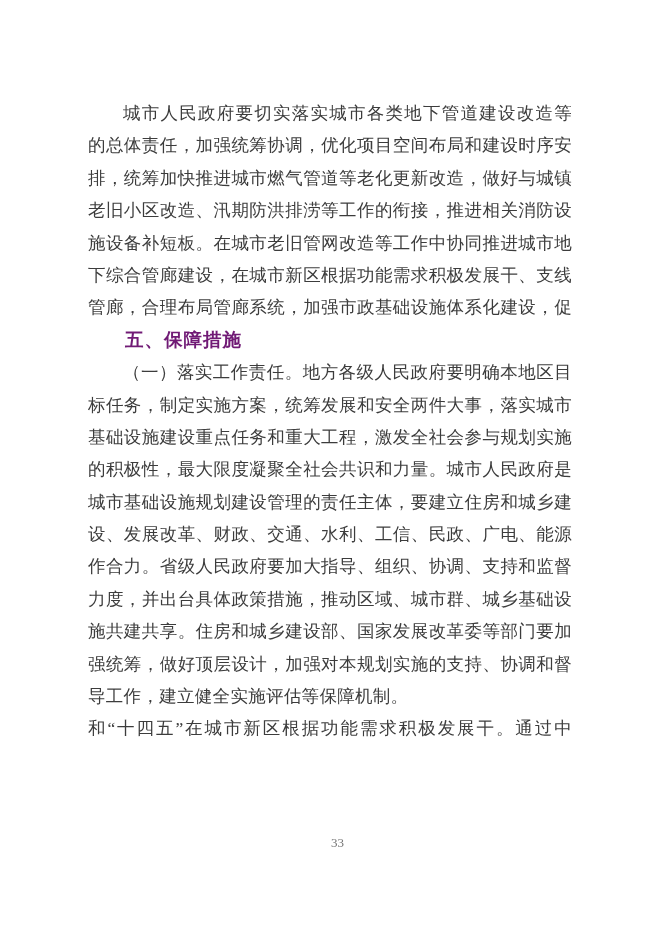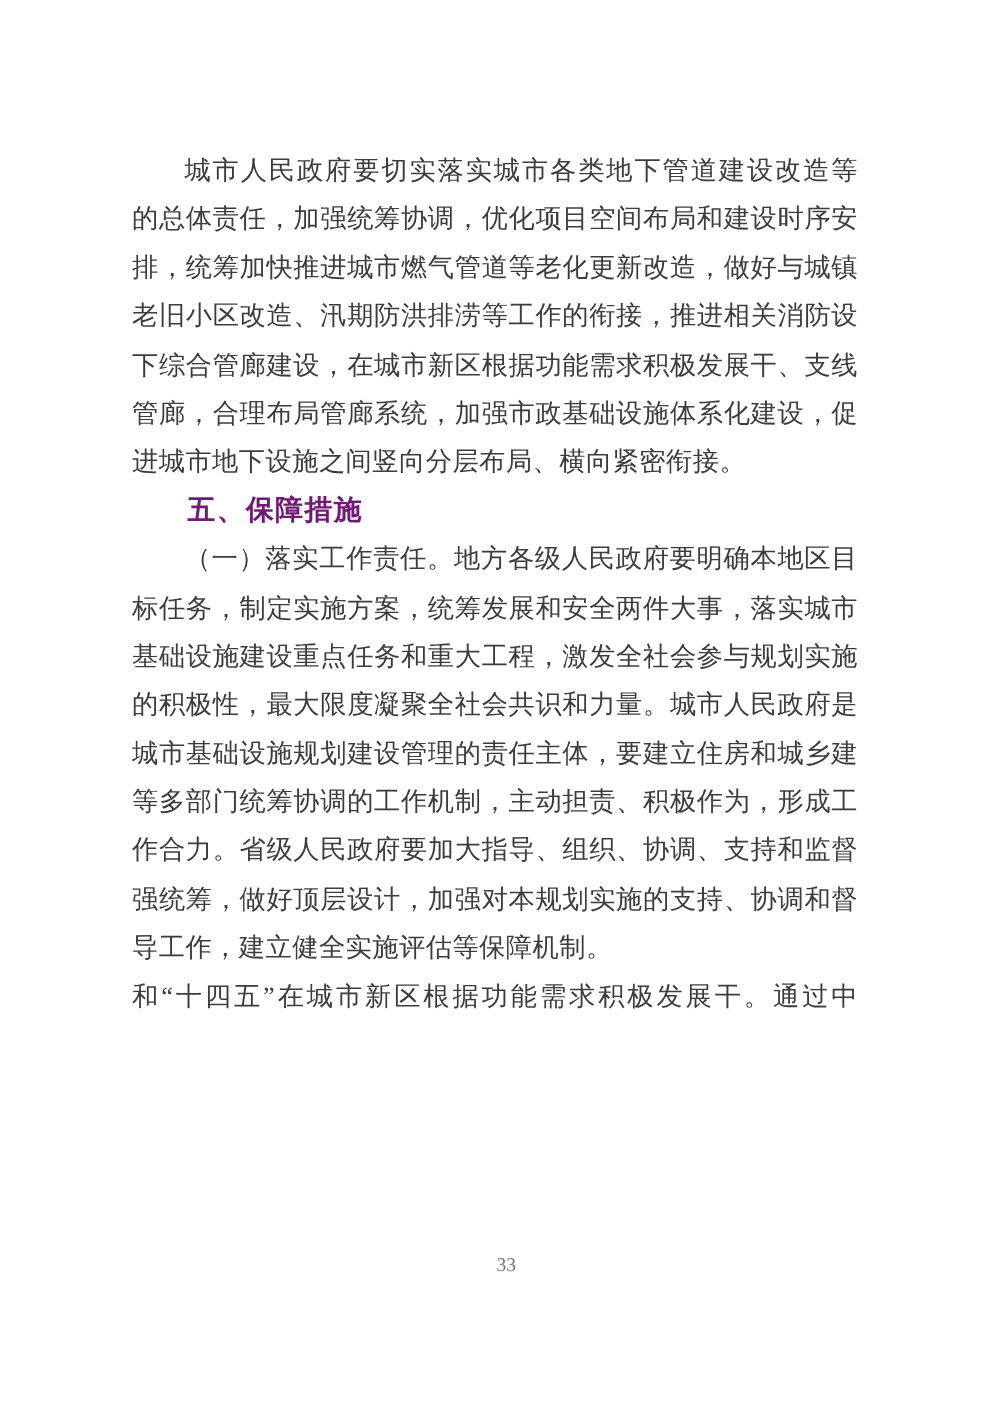--- a/index.html
+++ b/index.html
@@ -60,33 +60,35 @@
 </head>
 <body>
 
 <div class="page">
   <div class="text-block">
 
     <div class="line indent just">城市人民政府要切实落实城市各类地下管道建设改造等</div>
     <div class="line just">的总体责任，加强统筹协调，优化项目空间布局和建设时序安</div>
     <div class="line just">排，统筹加快推进城市燃气管道等老化更新改造，做好与城镇</div>
     <div class="line just">老旧小区改造、汛期防洪排涝等工作的衔接，推进相关消防设</div>
+    <div class="line just">施设备补短板。在城市老旧管网改造等工作中协同推进城市地</div>
     <div class="line just">下综合管廊建设，在城市新区根据功能需求积极发展干、支线</div>
     <div class="line just">管廊，合理布局管廊系统，加强市政基础设施体系化建设，促</div>
-    <div class="line">进城市地下设施之间竖向分层布局、横向紧密衔接。</div>
 
     <div class="line heading indent">五、保障措施</div>
 
     <div class="line indent just">（一）落实工作责任。地方各级人民政府要明确本地区目</div>
     <div class="line just">标任务，制定实施方案，统筹发展和安全两件大事，落实城市</div>
     <div class="line just">基础设施建设重点任务和重大工程，激发全社会参与规划实施</div>
     <div class="line just">的积极性，最大限度凝聚全社会共识和力量。城市人民政府是</div>
     <div class="line just">城市基础设施规划建设管理的责任主体，要建立住房和城乡建</div>
-    <div class="line just">等多部门统筹协调的工作机制，主动担责、积极作为，形成工</div>
+    <div class="line just">设、发展改革、财政、交通、水利、工信、民政、广电、能源</div>
     <div class="line just">作合力。省级人民政府要加大指导、组织、协调、支持和监督</div>
+    <div class="line just">力度，并出台具体政策措施，推动区域、城市群、城乡基础设</div>
+    <div class="line just">施共建共享。住房和城乡建设部、国家发展改革委等部门要加</div>
     <div class="line just">强统筹，做好顶层设计，加强对本规划实施的支持、协调和督</div>
     <div class="line">导工作，建立健全实施评估等保障机制。</div>
 
     <div class="line just">和“十四五”在城市新区根据功能需求积极发展干。通过中</div>
 
   </div>
 
   <div class="page-number">33</div>
 </div>
 

